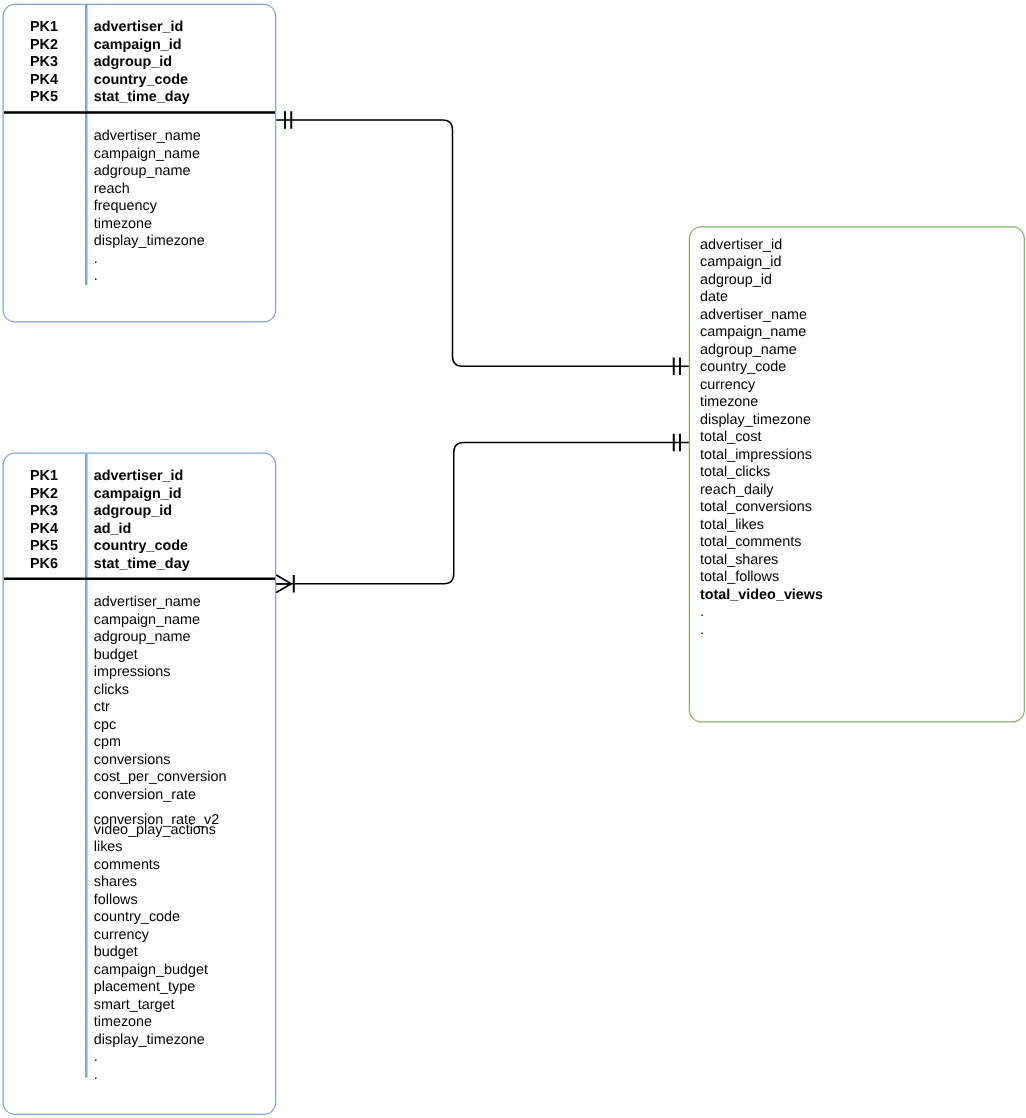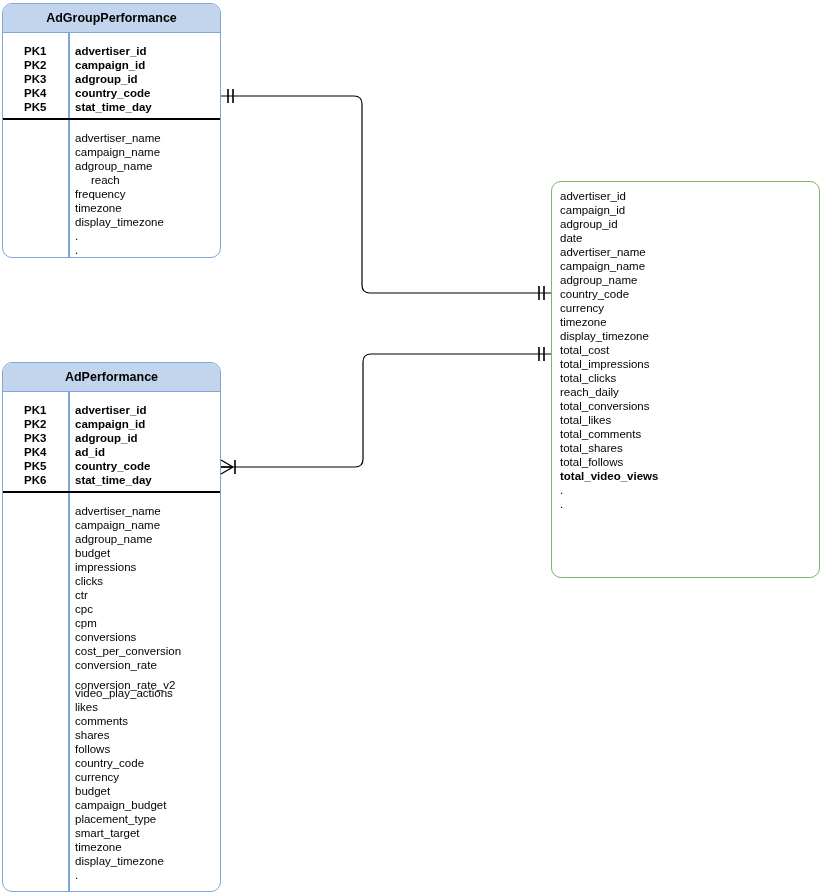--- a/index.html
+++ b/index.html
@@ -104,50 +104,48 @@
     height: 894px;
     pointer-events: none;
   }
 </style>
 </head>
 <body>
 
 <div id="canvas">
 
   <div class="entity blue" id="ent-adgroup" style="left:2px; top:3px; width:219px; height:255px;">
-    <div class="ent-title">AdGroupPerformance</div>
     <div class="ent-body" style="height:224px;">
       <div class="pk-divider"></div>
       <div class="key-sep" style="top:85px;"></div>
 
       <div class="row pk pk-col" style="top:13px;">PK1</div>
       <div class="row key-name name-col" style="top:13px;">advertiser_id</div>
       <div class="row pk pk-col" style="top:27px;">PK2</div>
       <div class="row key-name name-col" style="top:27px;">campaign_id</div>
       <div class="row pk pk-col" style="top:41px;">PK3</div>
       <div class="row key-name name-col" style="top:41px;">adgroup_id</div>
       <div class="row pk pk-col" style="top:55px;">PK4</div>
       <div class="row key-name name-col" style="top:55px;">country_code</div>
       <div class="row pk pk-col" style="top:69px;">PK5</div>
       <div class="row key-name name-col" style="top:69px;">stat_time_day</div>
 
       <div class="row name-col" style="top:100px;">advertiser_name</div>
       <div class="row name-col" style="top:114px;">campaign_name</div>
       <div class="row name-col" style="top:128px;">adgroup_name</div>
-      <div class="row name-col" style="top:142px;margin-left:16px;">reach</div>
+      <div class="row name-col" style="top:142px;">reach</div>
       <div class="row name-col" style="top:156px;">frequency</div>
       <div class="row name-col" style="top:170px;">timezone</div>
       <div class="row name-col" style="top:184px;">display_timezone</div>
       <div class="row name-col" style="top:198px;">.</div>
       <div class="row name-col" style="top:212px;">.</div>
     </div>
   </div>
 
   <div class="entity blue" id="ent-ad" style="left:2px; top:362px; width:219px; height:530px;">
-    <div class="ent-title">AdPerformance</div>
     <div class="ent-body" style="height:499px;">
       <div class="pk-divider"></div>
       <div class="key-sep" style="top:99px;"></div>
 
       <div class="row pk pk-col" style="top:13px;">PK1</div>
       <div class="row key-name name-col" style="top:13px;">advertiser_id</div>
       <div class="row pk pk-col" style="top:27px;">PK2</div>
       <div class="row key-name name-col" style="top:27px;">campaign_id</div>
       <div class="row pk pk-col" style="top:41px;">PK3</div>
       <div class="row key-name name-col" style="top:41px;">adgroup_id</div>

